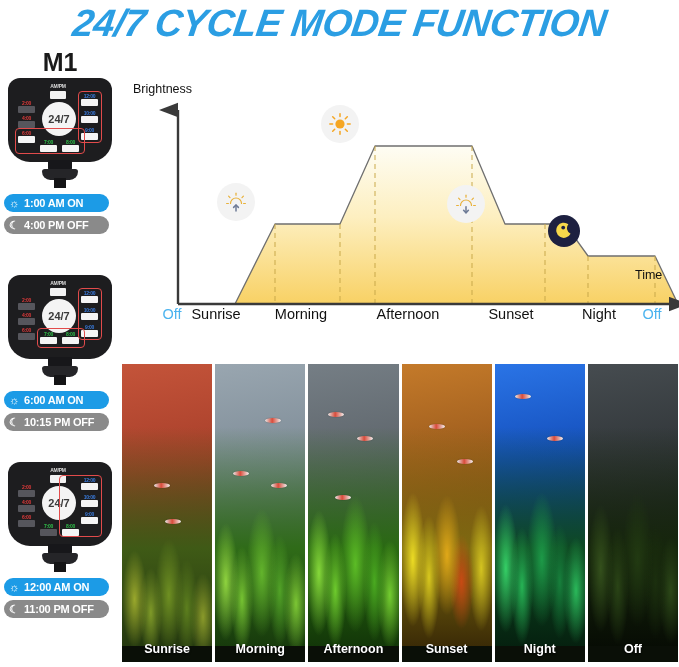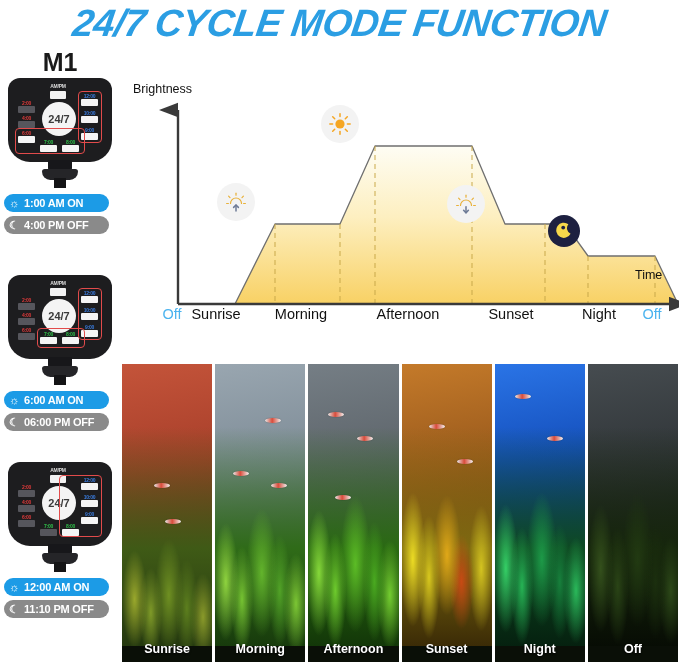--- a/index.html
+++ b/index.html
@@ -233,21 +233,21 @@
 
     <div class="hl" style="left:74px;top:13px;width:22px;height:50px;"></div>
     <div class="hl" style="left:33px;top:53px;width:46px;height:18px;"></div>
   </div>
   <div class="badge on">
     <span class="bi">☼</span>
     <span class="bt">6:00 AM ON</span>
   </div>
   <div class="badge off">
     <span class="bi">☾</span>
-    <span class="bt">06:00 PM OFF</span>
+    <span class="bt">10:15 PM OFF</span>
   </div>
 </div>
 
 <div class="module" id="mod-m3">
   <div class="ctrl-wrap">
     <div class="ctrl-body"></div>
     <div class="ctrl-neck"></div>
     <div class="ctrl-plug"></div>
     <div class="ctrl-cord"></div>
 
@@ -291,21 +291,21 @@
     </div>
 
     <div class="hl" style="left:55px;top:13px;width:41px;height:60px;"></div>
   </div>
   <div class="badge on">
     <span class="bi">☼</span>
     <span class="bt">12:00 AM ON</span>
   </div>
   <div class="badge off">
     <span class="bi">☾</span>
-    <span class="bt">11:10 PM OFF</span>
+    <span class="bt">11:00 PM OFF</span>
   </div>
 </div>
 
 <div id="chart">
   <div class="axlbl" id="lbl-brightness">Brightness</div>
   <div class="axlbl" id="lbl-time">Time</div>
 
   <svg width="554" height="258" viewBox="0 0 554 258">
     <defs>
       <linearGradient id="areaGrad" x1="0" y1="0" x2="0" y2="1">

